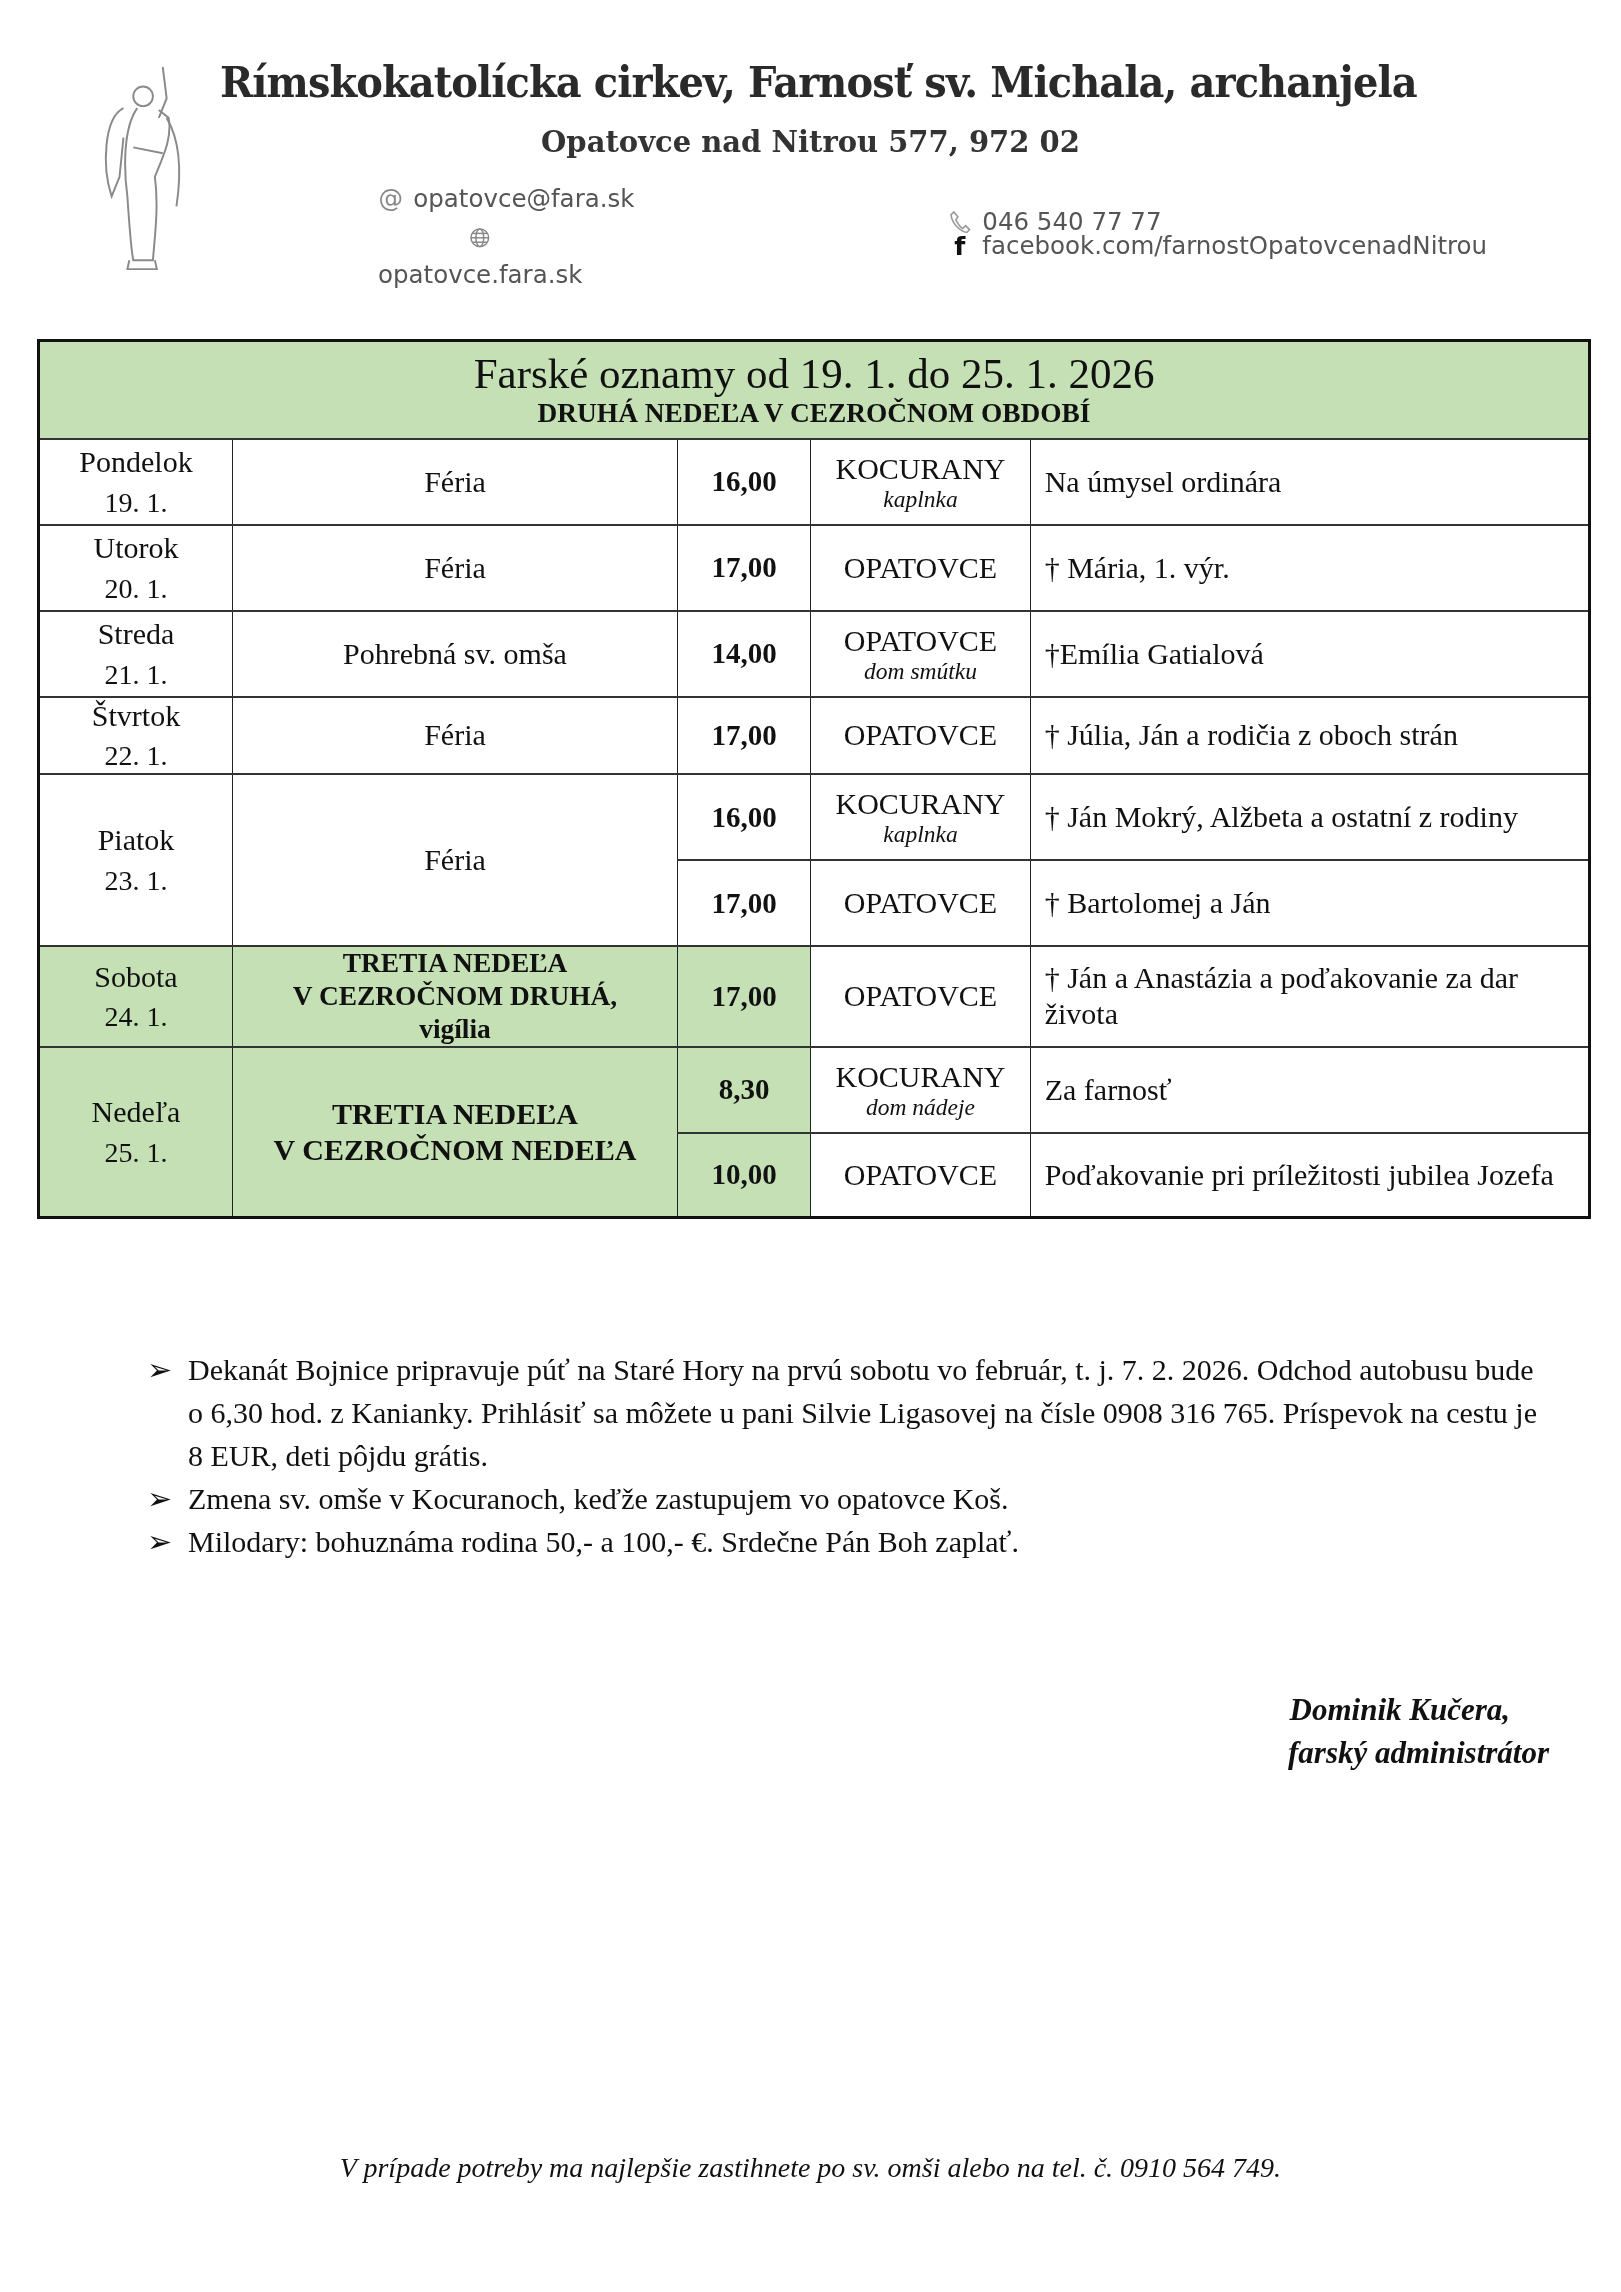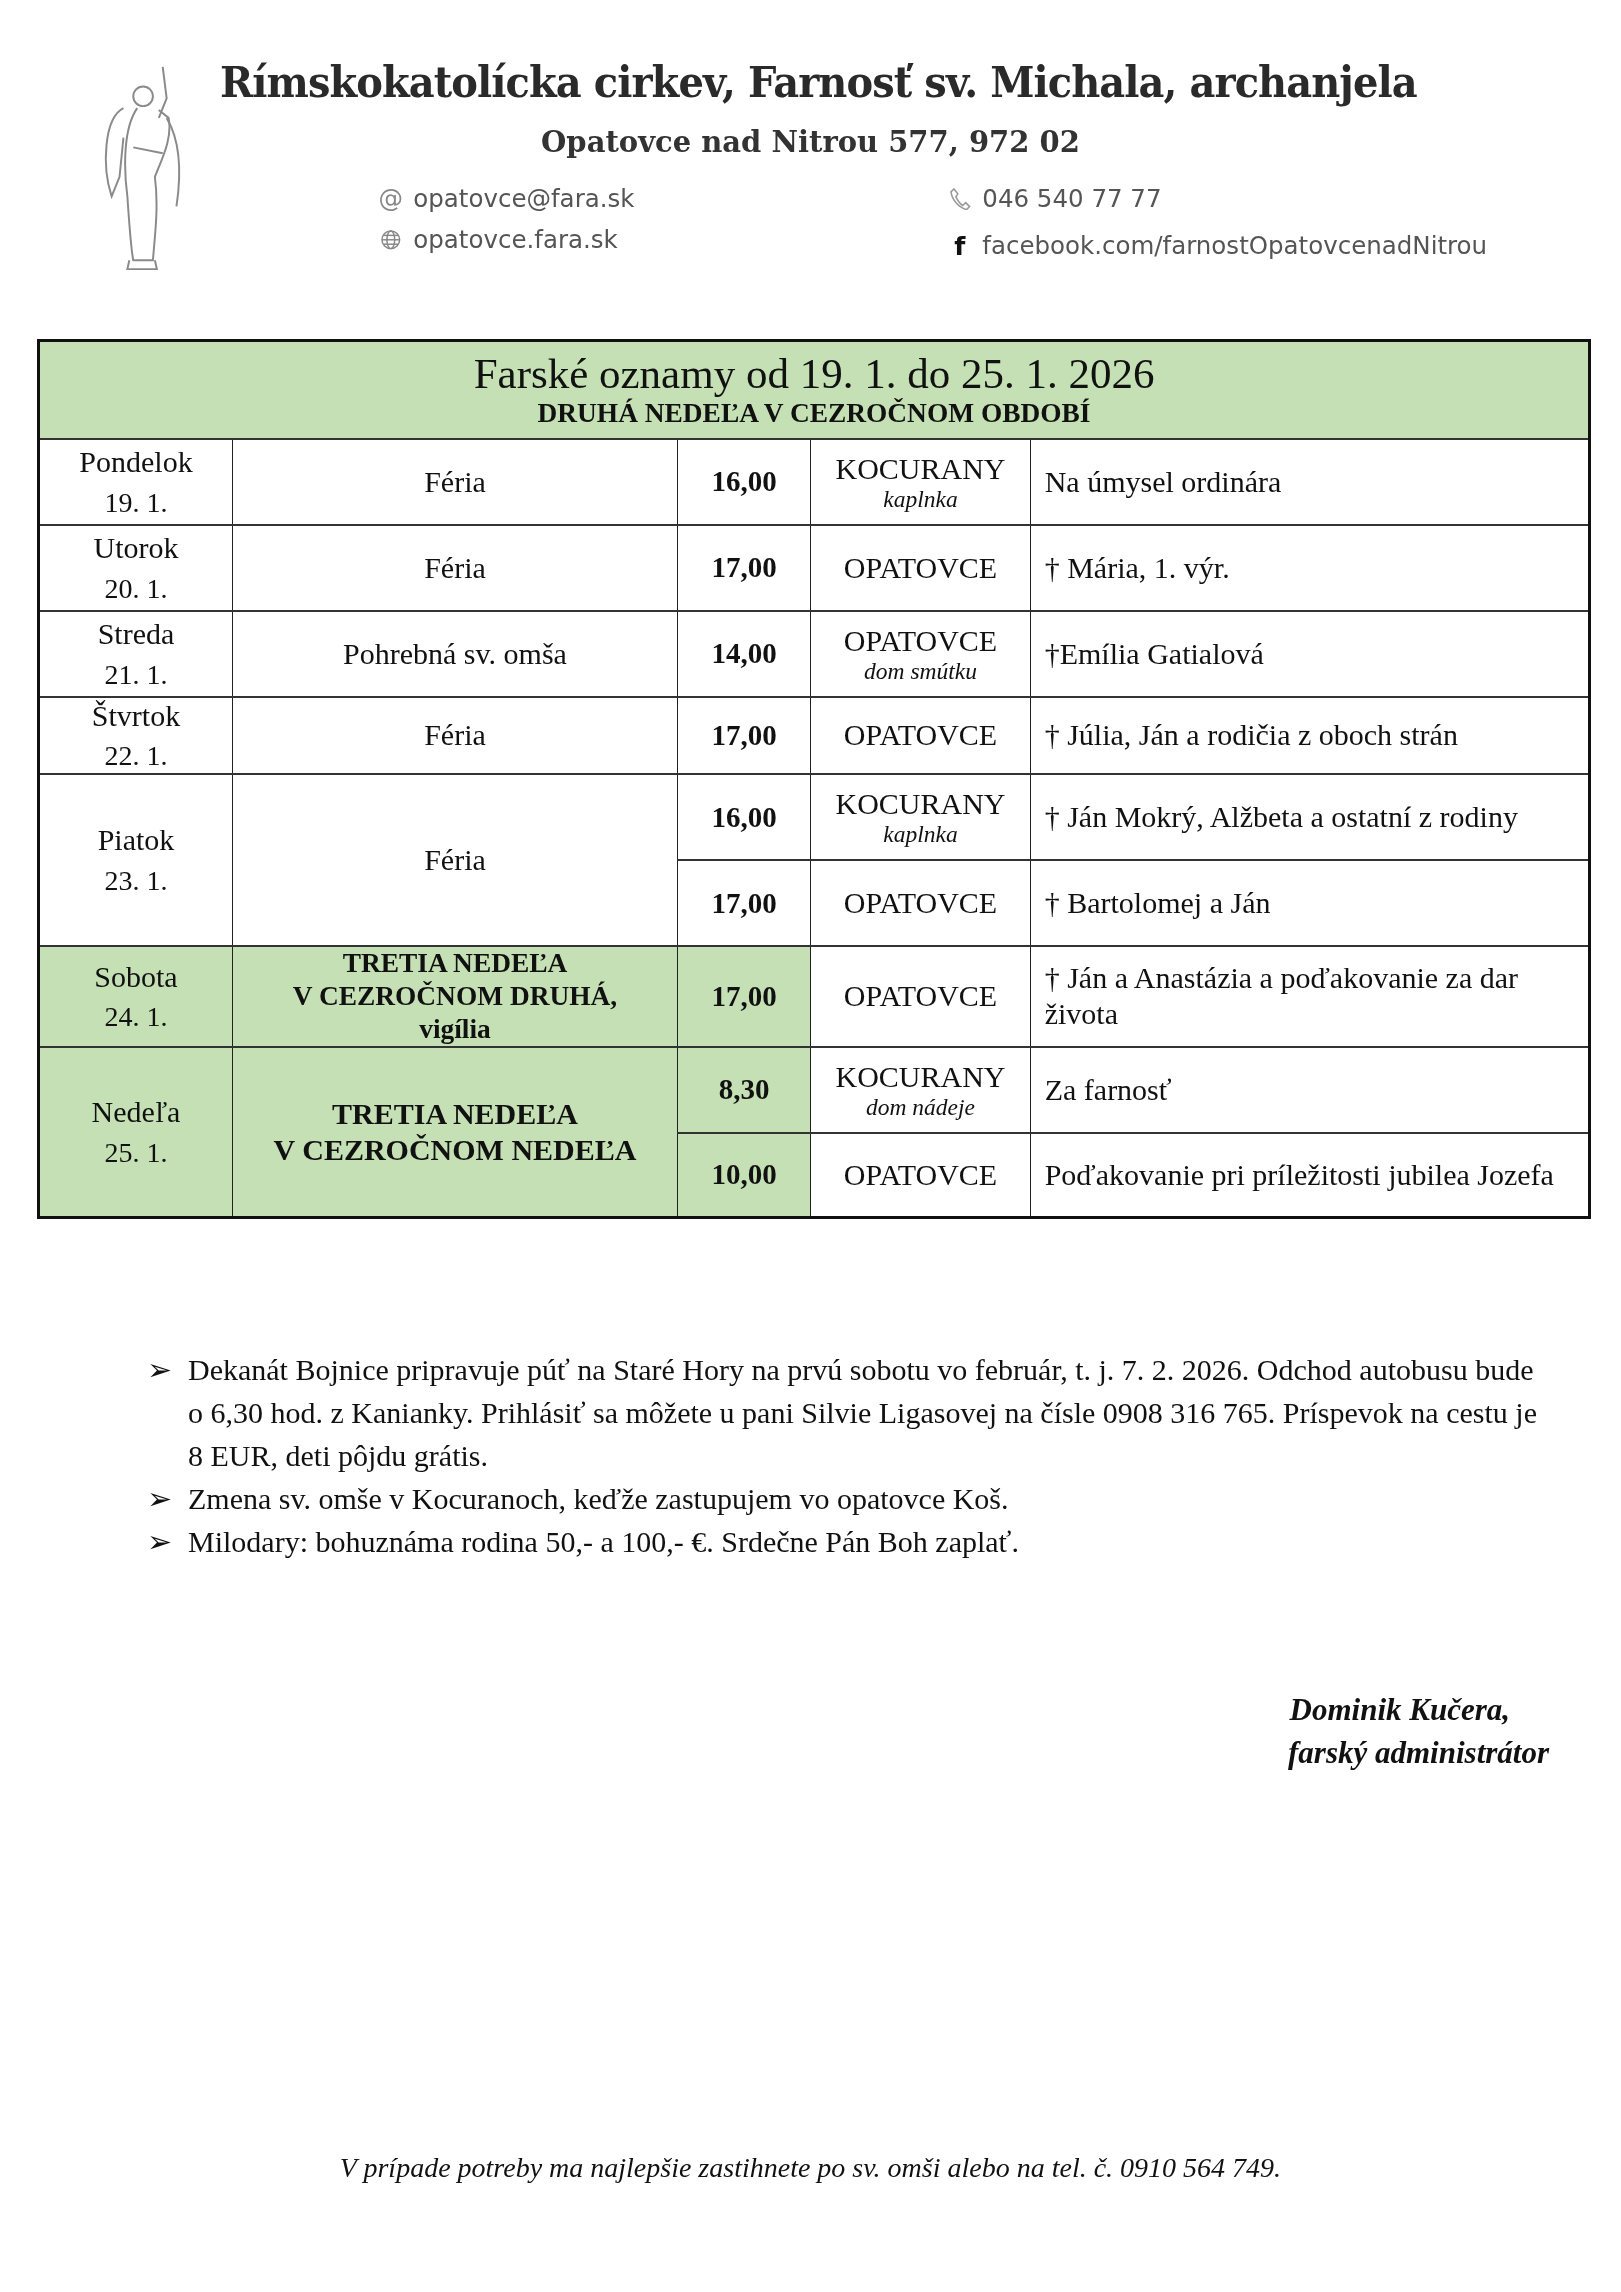--- a/index.html
+++ b/index.html
@@ -61,33 +61,33 @@
       <path d="M40 90 L70 96"></path>
     </svg>
   </div>
   <div class="lh-title">Rímskokatolícka cirkev, Farnosť sv. Michala, archanjela</div>
   <div class="lh-address">Opatovce nad Nitrou 577, 972 02</div>
 
   <div class="contact" style="left:378px; top:184px;">
     <span class="ci">@</span>
     <span>opatovce@fara.sk</span>
   </div>
-  <div class="contact" style="left:378px; top:225px;">
+  <div class="contact" style="left:378px; top:225px;flex-direction:column;">
     <span class="ci">
       <svg width="21.6" height="21.6" viewBox="0 0 22 22" fill="none" stroke="#888" stroke-width="1.5">
           <circle cx="11" cy="11" r="9"></circle>
           <ellipse cx="11" cy="11" rx="4" ry="9"></ellipse>
           <line x1="2" y1="11" x2="20" y2="11"></line>
           <line x1="3.5" y1="6.5" x2="18.5" y2="6.5"></line>
           <line x1="3.5" y1="15.5" x2="18.5" y2="15.5"></line>
         </svg>
     </span>
     <span>opatovce.fara.sk</span>
   </div>
-  <div class="contact" style="left:947px; top:184px;">
+  <div class="contact" style="left:947px; top:207px;">
     <span class="ci">
       <svg width="21.6" height="23.5" viewBox="0 0 22 24" fill="none" stroke="#999" stroke-width="1.6">
           <path d="M5 2 L9 7 L7 10 C9 14 11 17 14 19 L17 16 L21 20 L18 23 C10 21 3 13 2 5 Z"></path>
         </svg>
     </span>
     <span>046 540 77 77</span>
   </div>
   <div class="contact" style="left:947px; top:231px;">
     <span class="ci" style="color:#111; font-weight:bold; font-family:'DejaVu Sans', sans-serif; font-size:25.5px;">f</span>
     <span>facebook.com/farnostOpatovcenadNitrou</span>

